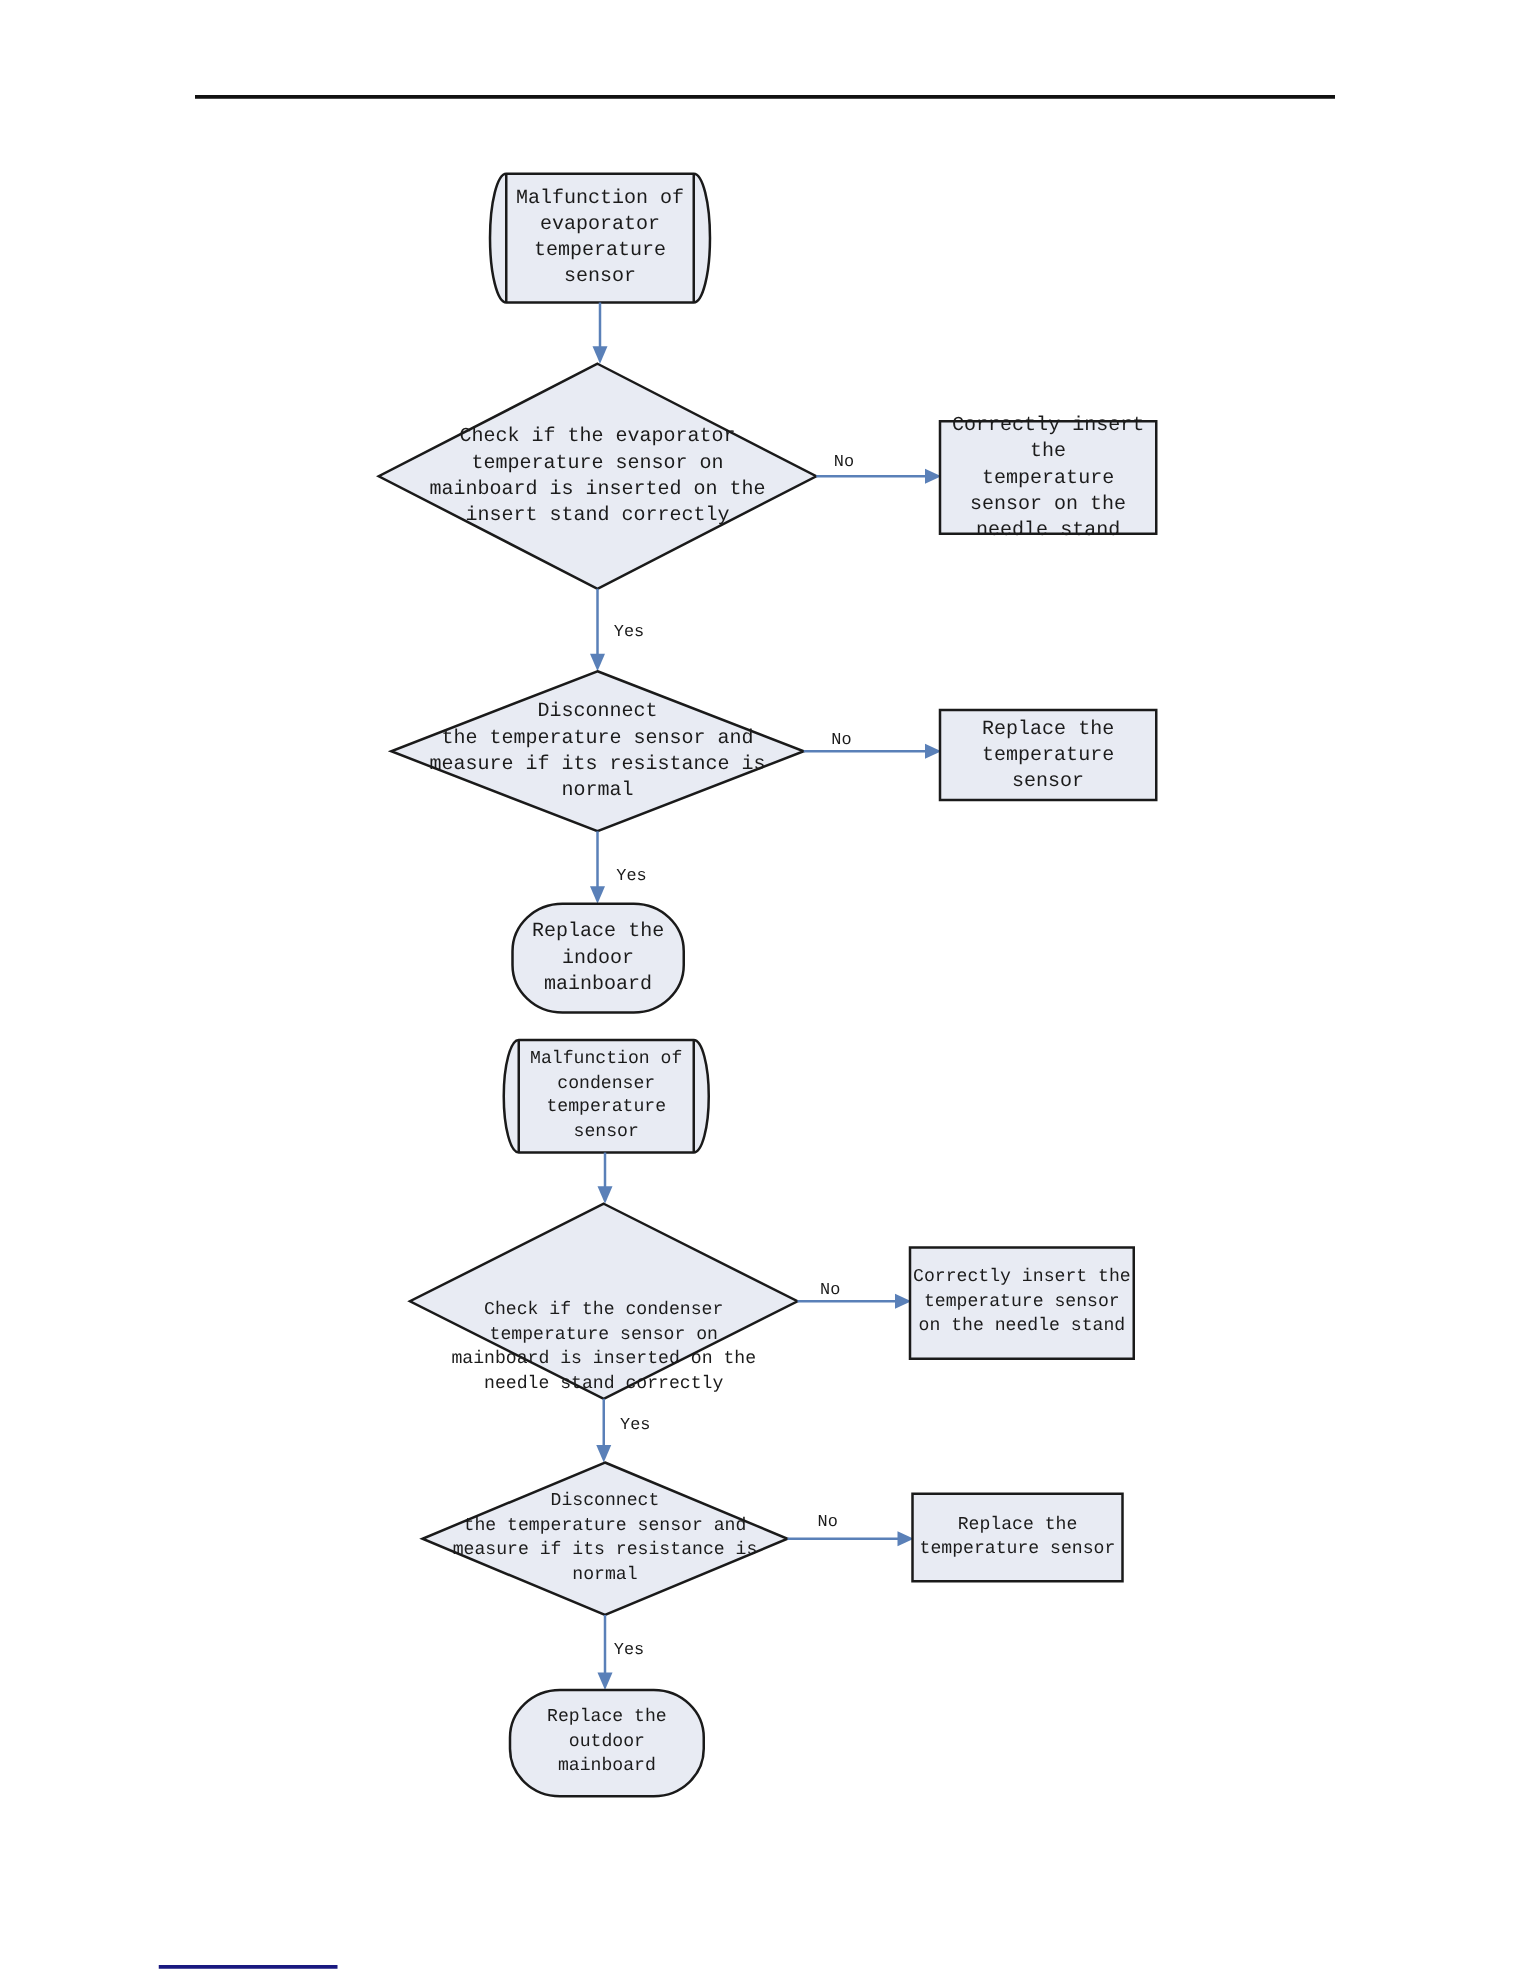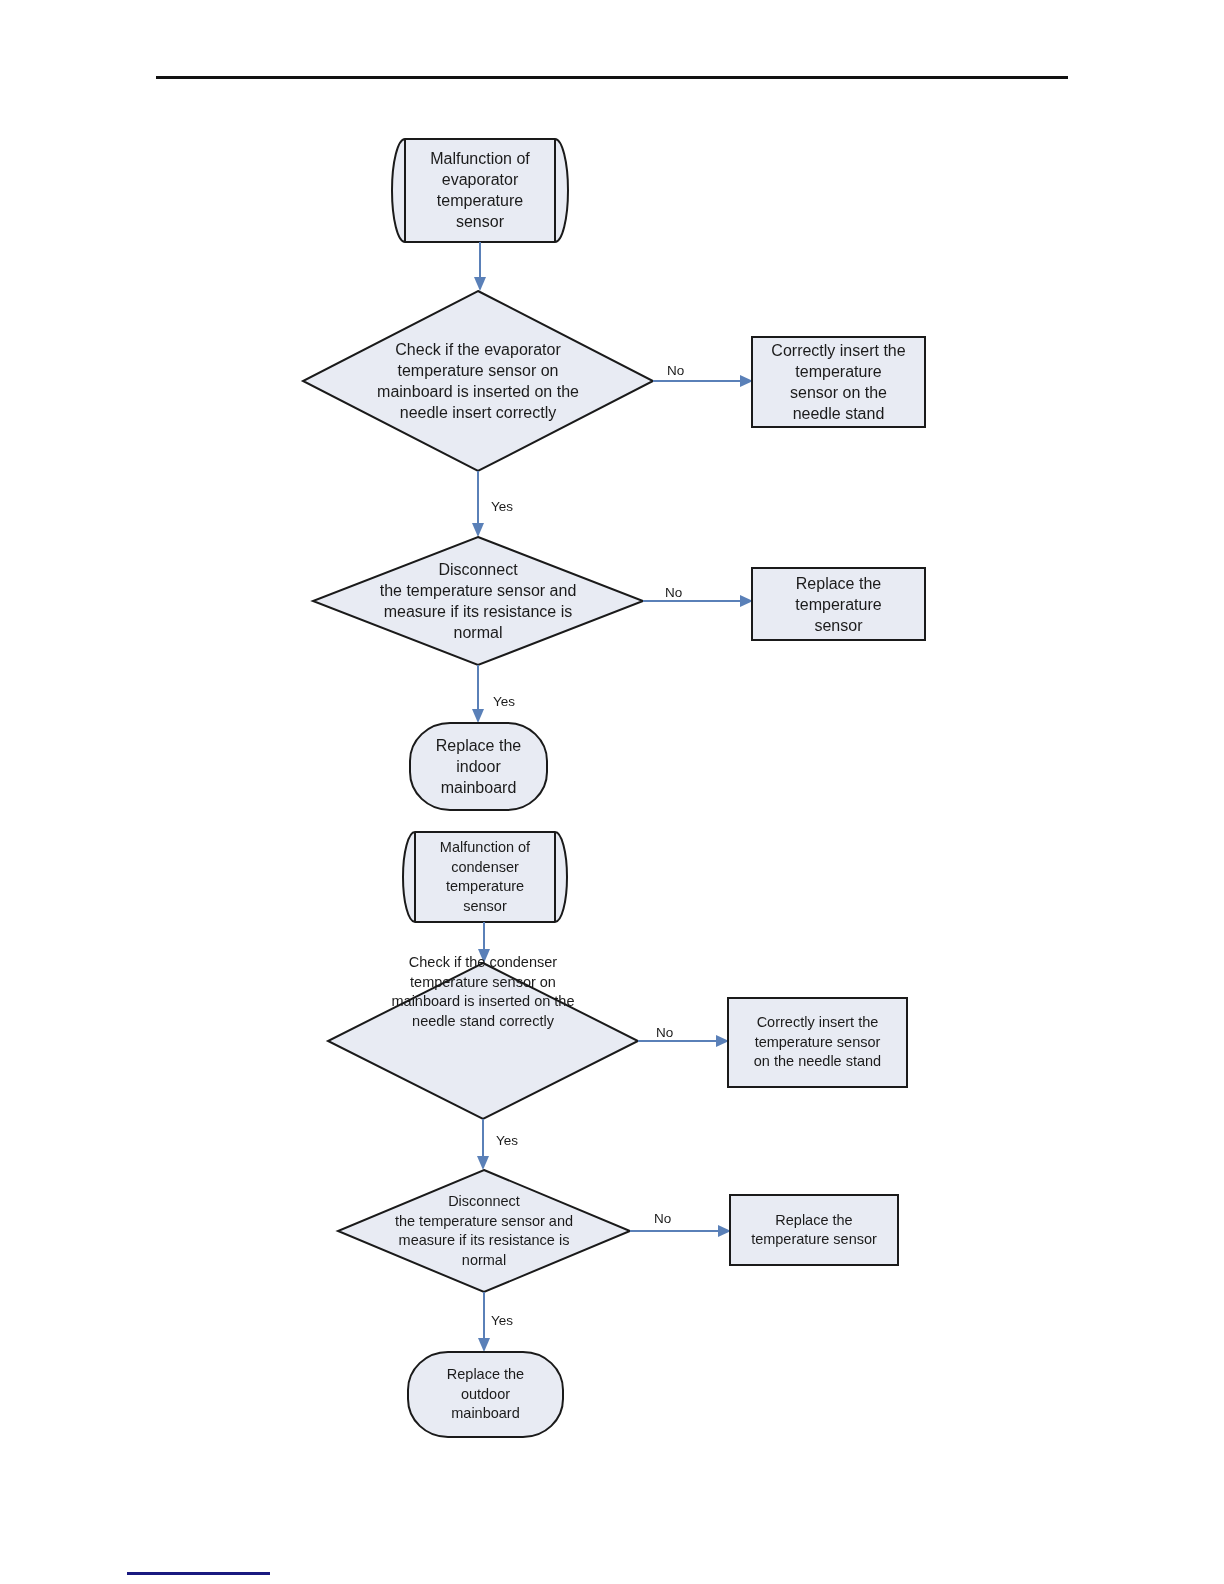--- a/index.html
+++ b/index.html
@@ -1,21 +1,21 @@
 <!DOCTYPE html>
 <html style="--background: #ffffff; --shape-fill: #e8ebf3; --shape-border: #1a1a1a; --arrow: #5a80b8; --text: #1b1b1b; --header-rule: #111111; --footnote-rule: #191980;"><head>
 <meta charset="utf-8">
 <style>
   html, body { margin: 0; padding: 0; background: #ffffff; }
   .page {
     position: relative;
     width: 1224px;
     height: 1584px;
     background: var(--background, #fff);
-    font-family: Liberation Sans, sans-serif;
+    font-family: Liberation Mono, monospace;
     color: var(--text, #1b1b1b);
     overflow: hidden;
   }
   .rule-header {
     position: absolute; left: 156px; top: 76px; width: 912px; height: 3px;
     background: var(--header-rule, #111);
   }
   .rule-footnote {
     position: absolute; left: 127px; top: 1572px; width: 143px; height: 3px;
     background: var(--footnote-rule, #191980);
@@ -110,21 +110,21 @@
   </svg>
 
   <div class="node-text t1" style="left:402px; top:140px; width:156px; height:100px;">Malfunction of
 evaporator
 temperature
 sensor</div>
 
   <div class="node-text t1" style="left:318px; top:299px; width:320px; height:164px;">Check if the evaporator
 temperature sensor on
 mainboard is inserted on the
-needle insert correctly</div>
+insert stand correctly</div>
 
   <div class="branch-label" style="left:667px; top:362px;">No</div>
 
   <div class="node-text t1" style="left:752px; top:337px; width:173px; height:90px;">Correctly insert the
 temperature
 sensor on the
 needle stand</div>
 
   <div class="branch-label" style="left:491px; top:498px;">Yes</div>
 
@@ -143,21 +143,21 @@
 
   <div class="node-text t1" style="left:410px; top:723px; width:137px; height:87px;">Replace the
 indoor
 mainboard</div>
 
   <div class="node-text t2" style="left:413px; top:834px; width:144px; height:86px;">Malfunction of
 condenser
 temperature
 sensor</div>
 
-  <div class="node-text t2" style="left:333px; top:924px; width:300px; height:136px;">Check if the condenser
+  <div class="node-text t2" style="left:333px; top:1010px; width:300px; height:136px;">Check if the condenser
 temperature sensor on
 mainboard is inserted on the
 needle stand correctly</div>
 
   <div class="branch-label" style="left:656px; top:1024px;">No</div>
 
   <div class="node-text t2" style="left:728px; top:998px; width:179px; height:89px;">Correctly insert the
 temperature sensor
 on the needle stand</div>
 

